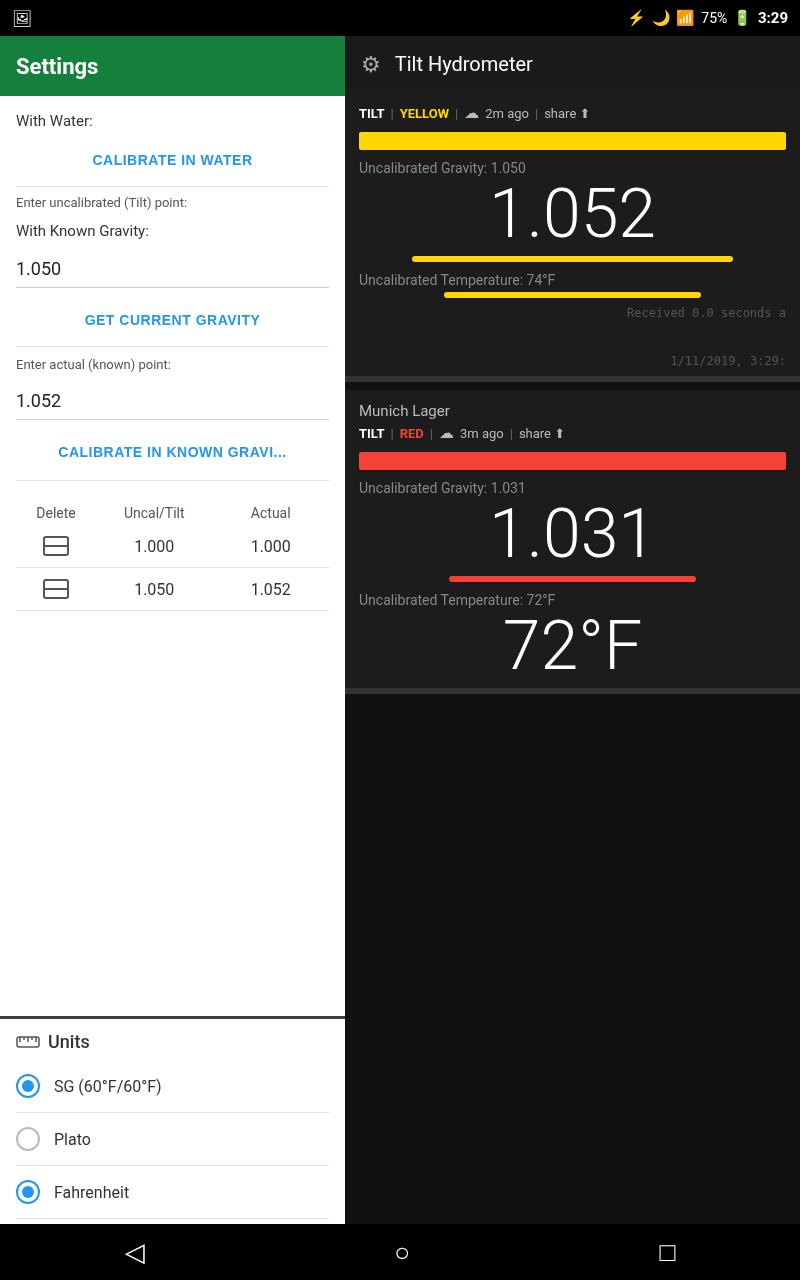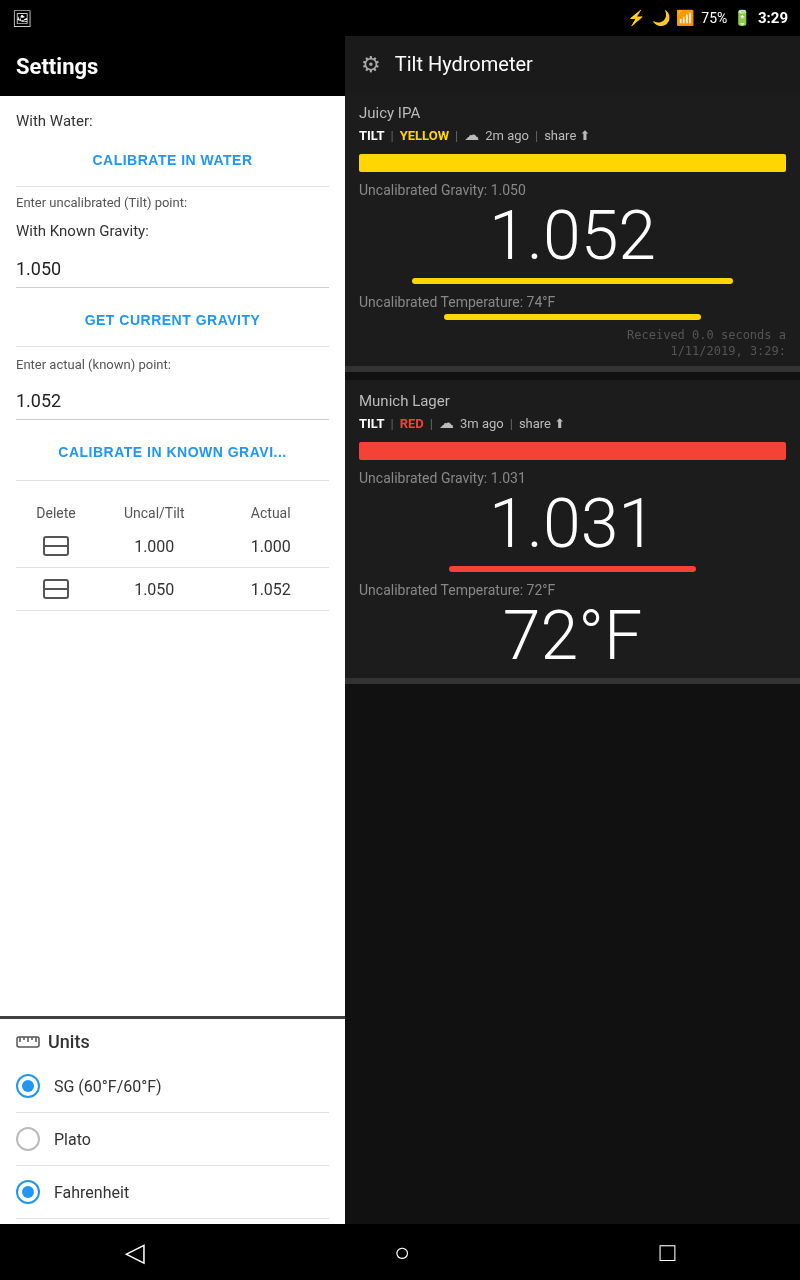--- a/index.html
+++ b/index.html
@@ -39,21 +39,21 @@
     .left-panel {
       width: 345px;
       height: 100%;
       background: #fff;
       display: flex;
       flex-direction: column;
       overflow: hidden;
     }
 
     .settings-header {
-      background: #000000;
+      background: #15803d;
       height: 60px;
       display: flex;
       align-items: center;
       padding: 0 16px;
     }
     .settings-header span {
       color: #fff;
       font-size: 22px;
       font-weight: bold;
     }
@@ -393,39 +393,38 @@
 
   </div>
 
   <div class="right-panel">
     <div class="right-header">
       <span class="gear-icon">⚙</span>
       <span class="right-header-title">Tilt Hydrometer</span>
     </div>
 
     <div class="brew-card">
-      <div class="brew-name">Juicy IPA</div>
       <div class="brew-meta">
         <span class="brew-tilt">TILT</span>
         <span class="brew-pipe">|</span>
         <span class="brew-color-badge brew-color-yellow">YELLOW</span>
         <span class="brew-pipe">|</span>
         <span class="cloud-icon">☁</span>
         <span class="brew-time">2m ago</span>
         <span class="brew-pipe">|</span>
         <span class="brew-share">share ⬆</span>
       </div>
       <div class="color-bar color-bar-yellow"></div>
       <div class="uncal-label">Uncalibrated Gravity: 1.050</div>
       <div class="gravity-value">1.052</div>
       <div class="yellow-accent-bar"></div>
       <div class="temp-label">Uncalibrated Temperature: 74°F</div>
       <div class="yellow-bar2"></div>
       <div class="received-text">Received 0.0 seconds a</div>
-      <div class="received-text" style="margin-bottom:6px;">1/11/2019, 3:29:</div>
+      <div class="received-text" style="margin-bottom:6px;margin-top:32px;">1/11/2019, 3:29:</div>
     </div>
 
     <div class="brew-card" style="margin-top:8px;">
       <div class="brew-name">Munich Lager</div>
       <div class="brew-meta">
         <span class="brew-tilt">TILT</span>
         <span class="brew-pipe">|</span>
         <span class="brew-color-badge brew-color-red">RED</span>
         <span class="brew-pipe">|</span>
         <span class="cloud-icon">☁</span>

